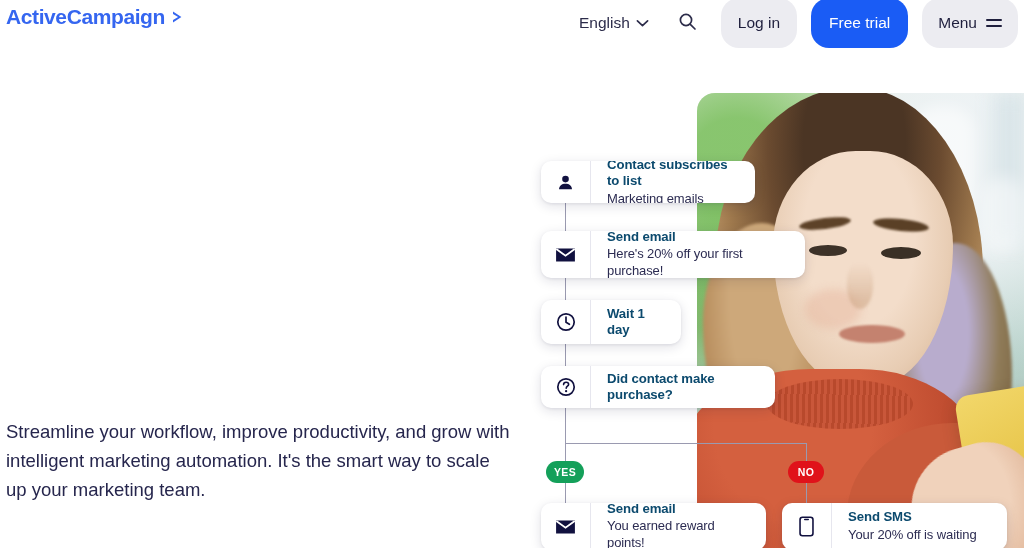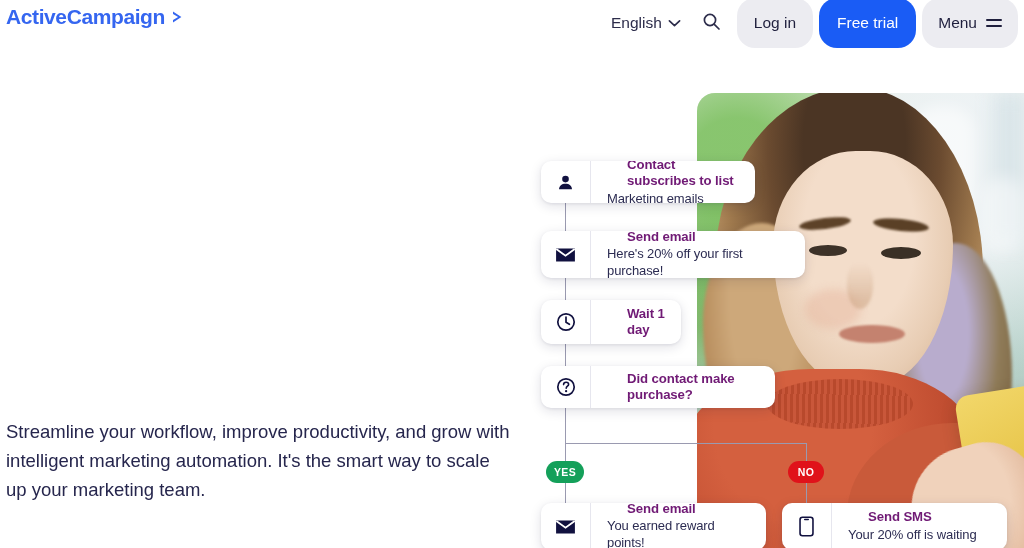--- a/index.html
+++ b/index.html
@@ -22,21 +22,21 @@
     position:absolute; left:6px; top:5px;
     display:flex; align-items:center; gap:5px;
     color:#3566f0; font-size:21px; font-weight:600; letter-spacing:-0.4px;
     white-space:nowrap;
   }
   .logo-mark { display:inline-block; line-height:1; }
   .logo-mark svg { display:block; }
 
   .nav-right {
     position:absolute; right:0; top:0; height:46px;
-    display:flex; align-items:center; gap:0;margin-left:48px;
+    display:flex; align-items:center; gap:8px;margin-left:48px;
   }
   .lang {
     display:flex; align-items:center; gap:6px;
     color:#2c2c4a; font-size:15.5px; padding:6px 8px; cursor:pointer;
     margin-right:6px;
   }
   .lang .chev { display:block; }
   .searchbtn {
     width:34px; height:34px; display:flex; align-items:center; justify-content:center;
     cursor:pointer; margin-right:8px;
@@ -182,21 +182,21 @@
   }
   .card-icon {
     width:50px; flex:0 0 50px;
     display:flex; align-items:center; justify-content:center;
     border-right:1px solid #e6e6ee; color:#111140;
   }
   .card-body {
     flex:1 1 auto; display:flex; flex-direction:column; justify-content:center;
     padding:0 16px;
   }
-  .card-title { color:#701a75; font-size:13.2px; font-weight:700; line-height:1.25; letter-spacing:-0.1px;margin-left:20px; }
+  .card-title { color:#0c4a6e; font-size:13.2px; font-weight:700; line-height:1.25; letter-spacing:-0.1px; }
   .card-sub   { color:#2c2c52; font-size:13px; font-weight:400; line-height:1.3; margin-top:1px; letter-spacing:-0.1px; }
   .card-single .card-body { justify-content:center; }
 
   .badge {
     position:absolute; z-index:30;
     display:flex; align-items:center; justify-content:center;
     height:22px; border-radius:11px; color:#fff;
     font-size:10.5px; font-weight:700; letter-spacing:0.4px;
   }
   .badge-yes { background:#14a05a; width:38px; }

